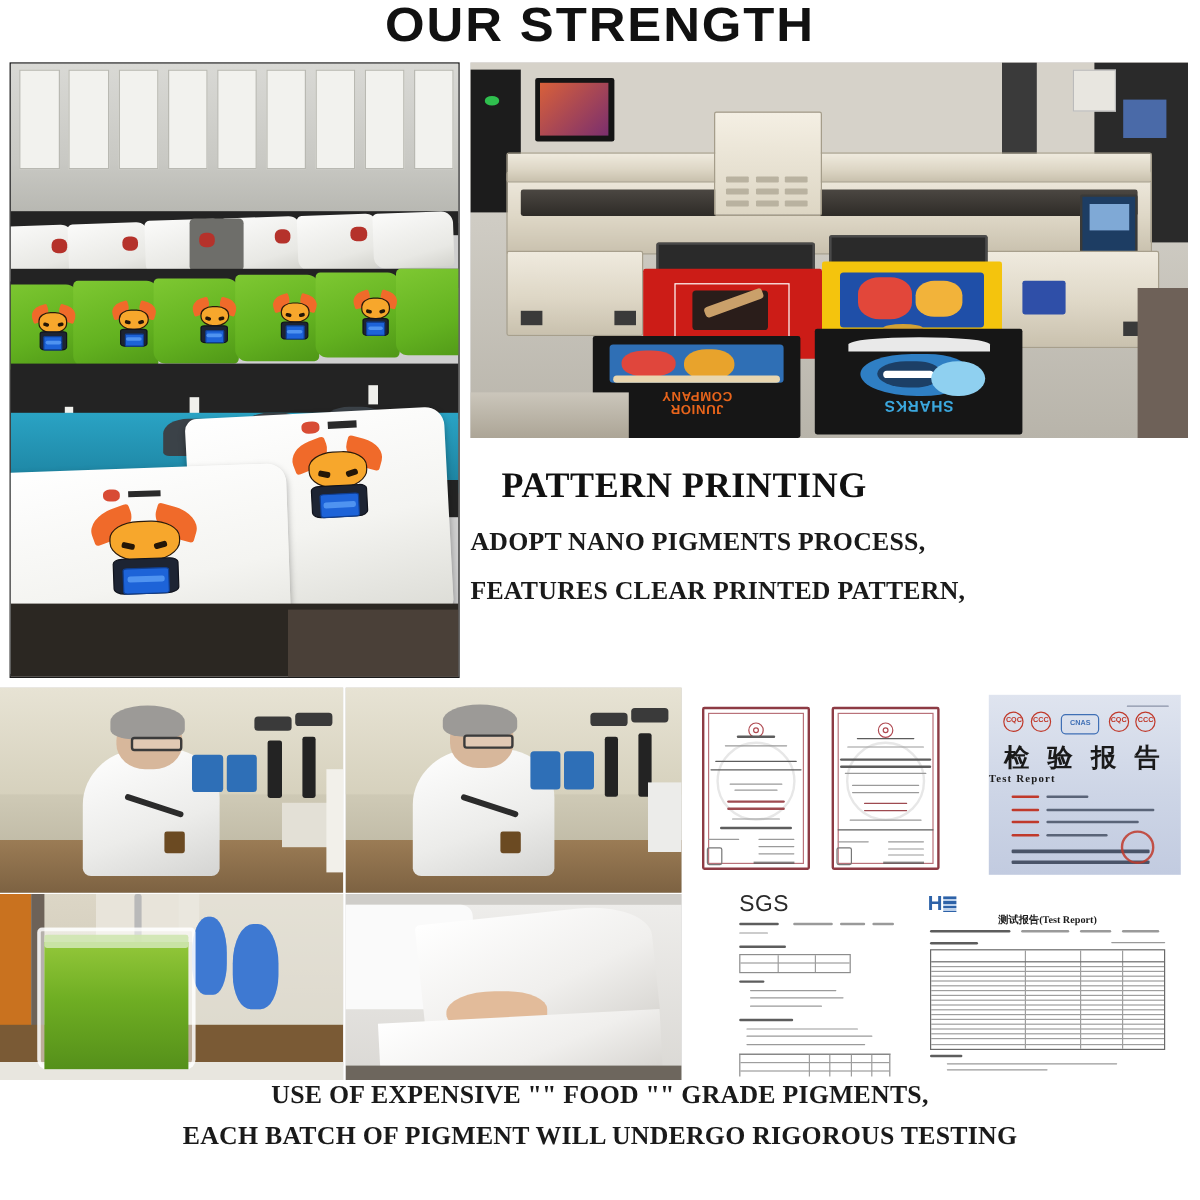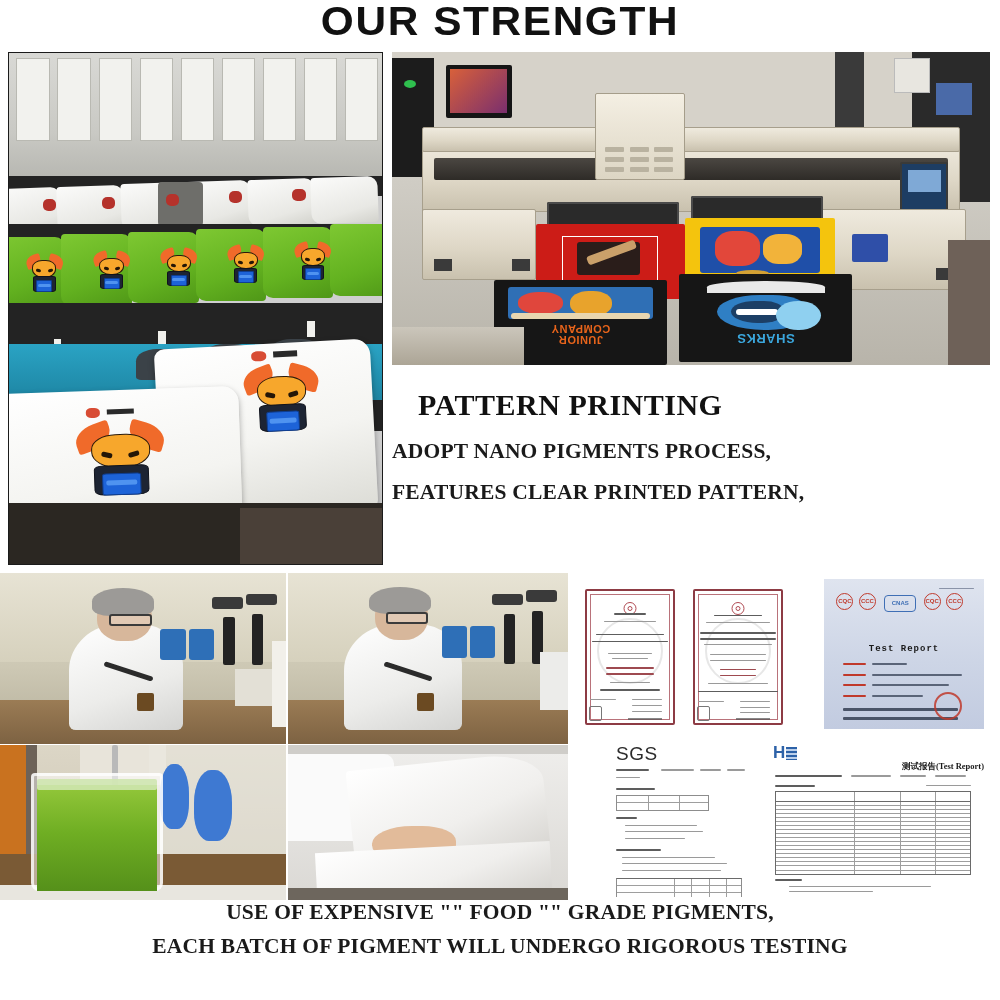--- a/index.html
+++ b/index.html
@@ -164,36 +164,36 @@
       width:66px; height:66px; border:2px solid rgba(170,170,170,.28); border-radius:50%; }
 
   .tr-seals { position:absolute; top:9%; left:6%; width:88%; height:13%; }
   .tr-seal { position:absolute; width:17px; height:17px; border:1.6px solid #c0392b; border-radius:50%;
       color:#c0392b; font-size:6px; font-family:"Liberation Sans",sans-serif; font-weight:700;
       display:flex; align-items:center; justify-content:center; }
   .tr-seal.wide { width:32px; border-radius:4px; border-color:#3f6fb5; color:#3f6fb5; }
   .tr-title-cn { position:absolute; width:100%; text-align:center; top:25%;
       font-family:"Liberation Serif",serif; font-weight:700; font-size:21px; color:#1a1a1a;
       letter-spacing:5px; }
-  .tr-title-en { position:absolute; width:100%; text-align:center; top:43%;
-      font-family:Liberation Mono, monospace; font-weight:700; font-size:9px; color:#1a1a1a;
+  .tr-title-en { position:absolute; width:100%; text-align:left; top:43%;
+      font-family:Liberation Serif, serif; font-weight:700; font-size:9px; color:#1a1a1a;
       letter-spacing:1px; }
   .tr-redstamp { position:absolute; right:14%; bottom:6%; width:28px; height:28px;
       border:2px solid #c0392b; border-radius:50%; opacity:.85; }
 
   .sgs-logo { position:absolute; left:8%; top:4%;
       font-family:"Liberation Sans","DejaVu Sans",sans-serif; font-weight:400;
       font-size:19px; color:#2b2b2b; letter-spacing:0.5px; }
   .h-logo { position:absolute; left:5%; top:4%;
       font-family:"Liberation Sans","DejaVu Sans",sans-serif; font-weight:700;
       font-size:17px; color:#2d62a8; }
   .h-logo .bar { display:inline-block; width:11px; height:13px;
       background: repeating-linear-gradient(180deg,#2d62a8 0 2px,#bcd0ea 2px 4px);
       vertical-align:-2px; margin-left:1px; }
-  .doc-title-small { position:absolute; width:100%; text-align:right;
+  .doc-title-small { position:absolute; width:100%; text-align:center;
       font-family:"Liberation Serif",serif; font-weight:700; font-size:8.5px; color:#1a1a1a; }
   .tbl { position:absolute; border:1px solid #8d8d8d; }
   .tbl .r { position:absolute; left:0; width:100%; height:1px; background:#9e9e9e; }
   .tbl .c { position:absolute; top:0; height:100%; width:1px; background:#9e9e9e; }
 
   
   .block-pigment { position:absolute; left:0; top:900px; width:1000px; text-align:center; }
   .pg-heading { font-family:"Liberation Serif",serif; font-weight:700; font-size:30px;
       color:#111; letter-spacing:0.5px; }
   .pg-line { font-family:"Liberation Serif",serif; font-weight:700; font-size:21.5px;
@@ -547,20 +547,21 @@
 
   <div class="doc" id="cert-testrep">
     <div class="tr-seals">
       <div class="tr-seal" style="left:2%;  top:0;">CQC</div>
       <div class="tr-seal" style="left:18%; top:0;">CCC</div>
       <div class="tr-seal wide" style="left:36%; top:2px;">CNAS</div>
       <div class="tr-seal" style="left:64%; top:0;">CQC</div>
       <div class="tr-seal" style="left:80%; top:0;">CCC</div>
     </div>
     <div class="line" style="right:6%; top:6%; width:22%; height:1px; background:#8a93a8;"></div>
+    <div class="tr-title-cn">检 验 报 告</div>
     <div class="tr-title-en">Test Report</div>
     <div class="line" style="left:12%; top:56%; width:14%; height:2px; background:#c0392b;"></div>
     <div class="line" style="left:30%; top:56%; width:22%; height:2px; background:#5a6478;"></div>
     <div class="line" style="left:12%; top:63%; width:14%; height:2px; background:#c0392b;"></div>
     <div class="line" style="left:30%; top:63%; width:56%; height:2px; background:#5a6478;"></div>
     <div class="line" style="left:12%; top:70%; width:14%; height:2px; background:#c0392b;"></div>
     <div class="line" style="left:30%; top:70%; width:48%; height:2px; background:#5a6478;"></div>
     <div class="line" style="left:12%; top:77%; width:14%; height:2px; background:#c0392b;"></div>
     <div class="line" style="left:30%; top:77%; width:32%; height:2px; background:#5a6478;"></div>
     <div class="line" style="left:12%; top:86%; width:72%; height:3px; background:#4a5468;"></div>

